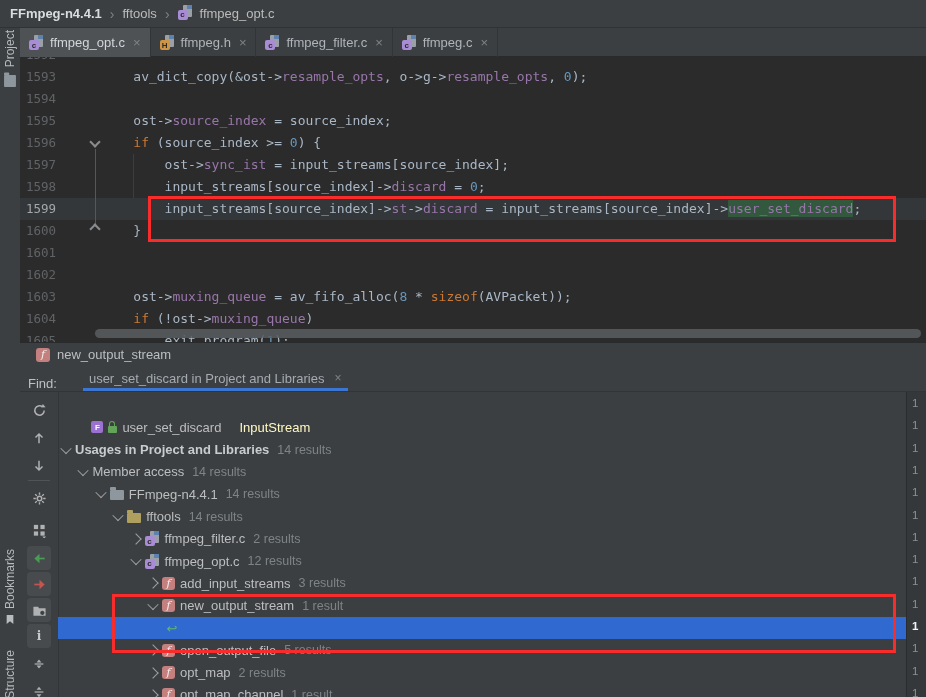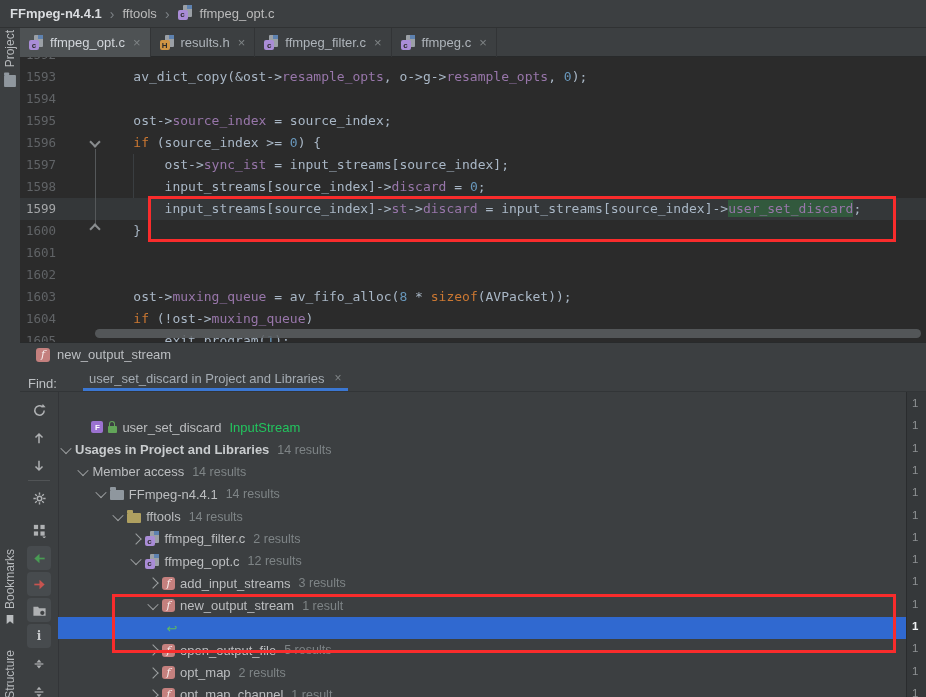--- a/index.html
+++ b/index.html
@@ -62,21 +62,21 @@
   .fbtn{position:absolute;left:7px;width:24px;height:24px;display:flex;align-items:center;justify-content:center;border-radius:4px;}
   .fbtn.pressed{background:#474B4E;}
   .fbtn svg{display:block;}
   .tbar-div{position:absolute;left:8px;width:22px;height:1px;background:#515456;}
   #tree{position:absolute;left:38px;top:0;width:848px;height:305px;overflow:hidden;}
   .trow{position:absolute;left:0;width:848px;height:22px;display:flex;align-items:center;gap:5px;box-sizing:border-box;color:#BCBEC0;}
   .trow.sel{background:#3069D0;color:#ECEEF0;}
   .trow .bold{font-weight:bold;color:#C9CCCE;}
   .trow.sel .bold{color:#FFFFFF;}
   .t-count{color:#7E8486;font-size:12.5px;margin-left:3px;}
-  .t-suffix{color:#22c55e;margin-left:3px;}
+  .t-suffix{color:#fef9c3;margin-left:13px;}
   .chev{width:7px;height:7px;border-right:1.7px solid #9DA0A2;border-bottom:1.7px solid #9DA0A2;flex:0 0 7px;}
   .chev.open{transform:rotate(45deg) translate(-1px,-1px);}
   .chev.closed{transform:rotate(-45deg);}
   .chev-sp{width:7px;flex:0 0 7px;}
   .ic-dir,.ic-dir2{position:relative;width:14px;height:10px;border-radius:1px;flex:0 0 14px;margin-top:2px;}
   .ic-dir{background:#8F979E;}.ic-dir2{background:#AFA060;}
   .ic-dir::before,.ic-dir2::before{content:'';position:absolute;top:-3px;left:0;width:6px;height:3px;background:inherit;border-radius:1px 1px 0 0;}
   .ic-field{width:12px;height:12px;border-radius:2px;background:#9B72D0;color:#fff;font:bold 8px "Liberation Sans",sans-serif;
             display:inline-flex;align-items:center;justify-content:center;flex:0 0 12px;}
   .ic-lock{position:relative;width:9px;height:7px;background:#62A559;border-radius:1px;flex:0 0 9px;margin-top:4px;}
@@ -135,21 +135,21 @@
         </span>
         <span class="tab-label">ffmpeg_opt.c</span>
         <span class="tab-close">×</span>
       </div>
       <div class="tab">
         <span class="fic fic-h">
           <span class="fic-page"></span>
           <span class="fic-sliver"></span>
           <span class="fic-badge">H</span>
         </span>
-        <span class="tab-label">results.h</span>
+        <span class="tab-label">ffmpeg.h</span>
         <span class="tab-close">×</span>
       </div>
       <div class="tab">
         <span class="fic fic-c">
           <span class="fic-page"></span>
           <span class="fic-sliver"></span>
           <span class="fic-badge">c</span>
         </span>
         <span class="tab-label">ffmpeg_filter.c</span>
         <span class="tab-close">×</span>

